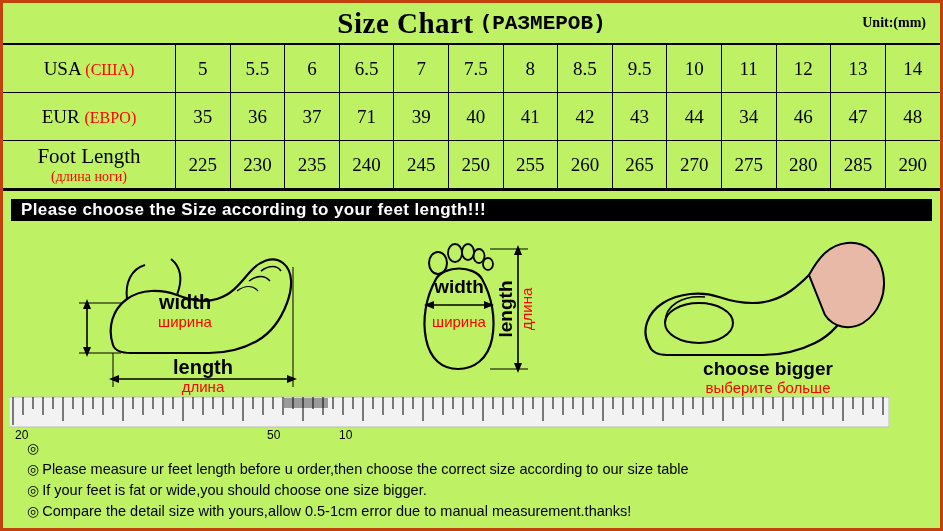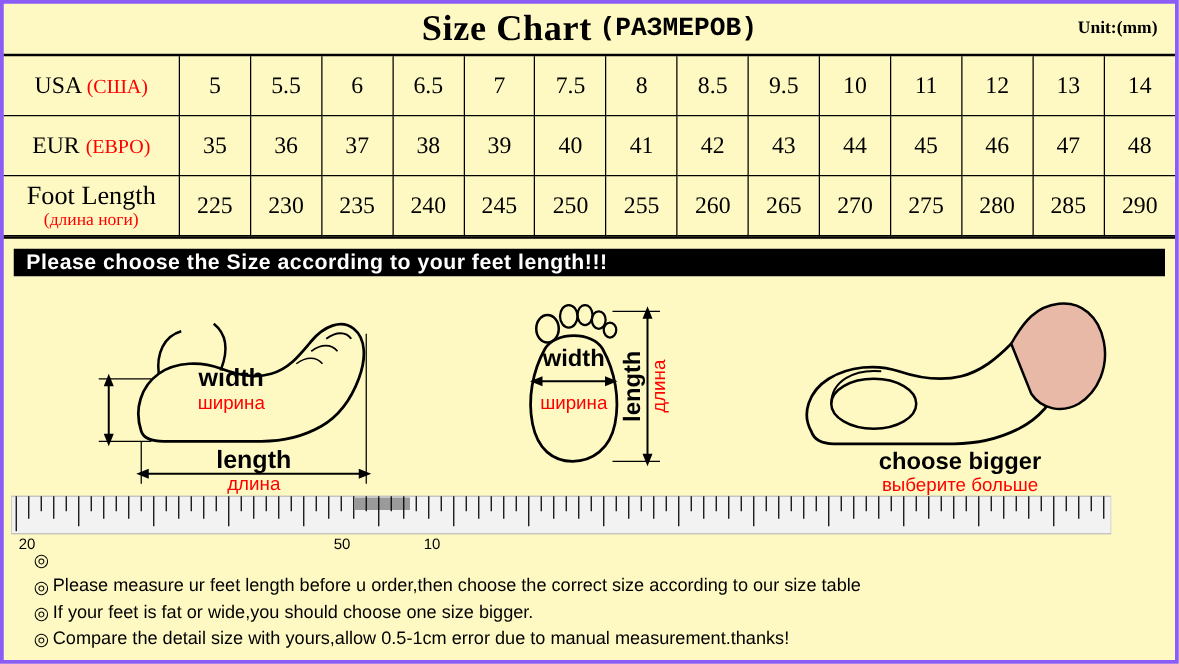--- a/index.html
+++ b/index.html
@@ -10,23 +10,23 @@
   body {
     width: 943px;
     height: 531px;
     font-family: "Liberation Serif", serif;
     overflow: hidden;
   }
   .page {
     position: relative;
     width: 943px;
     height: 531px;
-    background: #fef9c3;
+    background: #bef264;
     box-sizing: border-box;
-    border: 3px solid #8b5cf6;
+    border: 3px solid #c2410c;
   }
 
   
   .header {
     position: relative;
     height: 40px;
     border-bottom: 2px solid #000;
     display: flex;
     align-items: center;
     justify-content: center;
@@ -70,21 +70,21 @@
     border-right: none;
   }
   table.size-table tr:first-child td {
     border-top: none;
   }
   .row-label {
     width: 140px;
     text-align: center !important;
     font-size: 19px;
     line-height: 1.15;
-    padding: 0 0;
+    padding: 0 16px;
   }
   .label-en { color: #000; }
   .label-ru { color: #ff0000; font-size: 16px; }
   .label-stack .label-en { display: block; font-size: 21px; }
   .label-stack .label-ru { display: block; font-size: 14px; }
 
   
   .notice-wrap {
     border-top: 2px solid #000;
     padding: 6px 0 4px 0;
@@ -190,28 +190,28 @@
       <td>14</td>
     </tr>
     <tr>
       <td class="row-label">
         <span class="label-en">EUR</span>
         <span class="label-ru">(ЕВРО)</span>
       </td>
       <td>35</td>
       <td>36</td>
       <td>37</td>
-      <td>38</td>
+      <td>71</td>
       <td>39</td>
       <td>40</td>
       <td>41</td>
       <td>42</td>
       <td>43</td>
       <td>44</td>
-      <td>45</td>
+      <td>34</td>
       <td>46</td>
       <td>47</td>
       <td>48</td>
     </tr>
     <tr>
       <td class="row-label label-stack">
         <span class="label-en">Foot Length</span>
         <span class="label-ru">(длина  ноги)</span>
       </td>
       <td>225</td>

